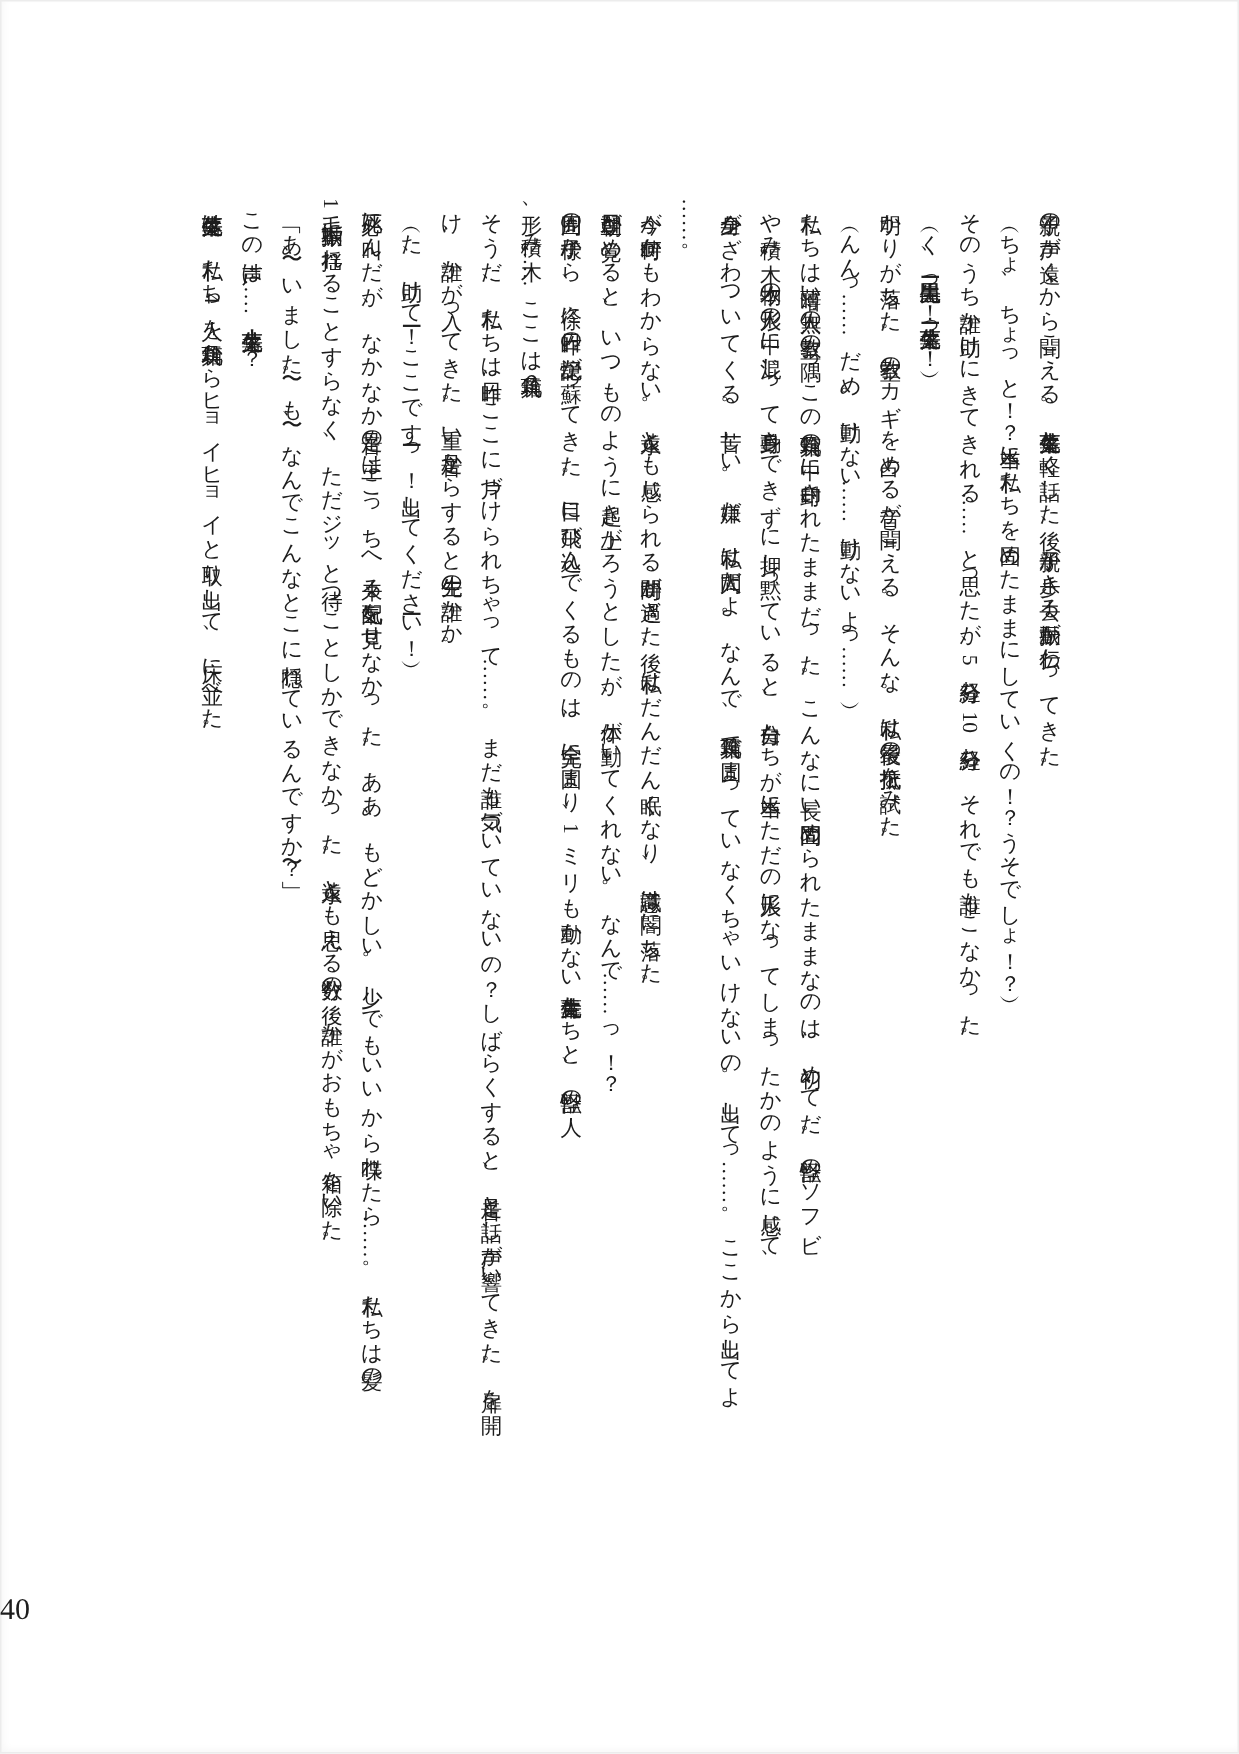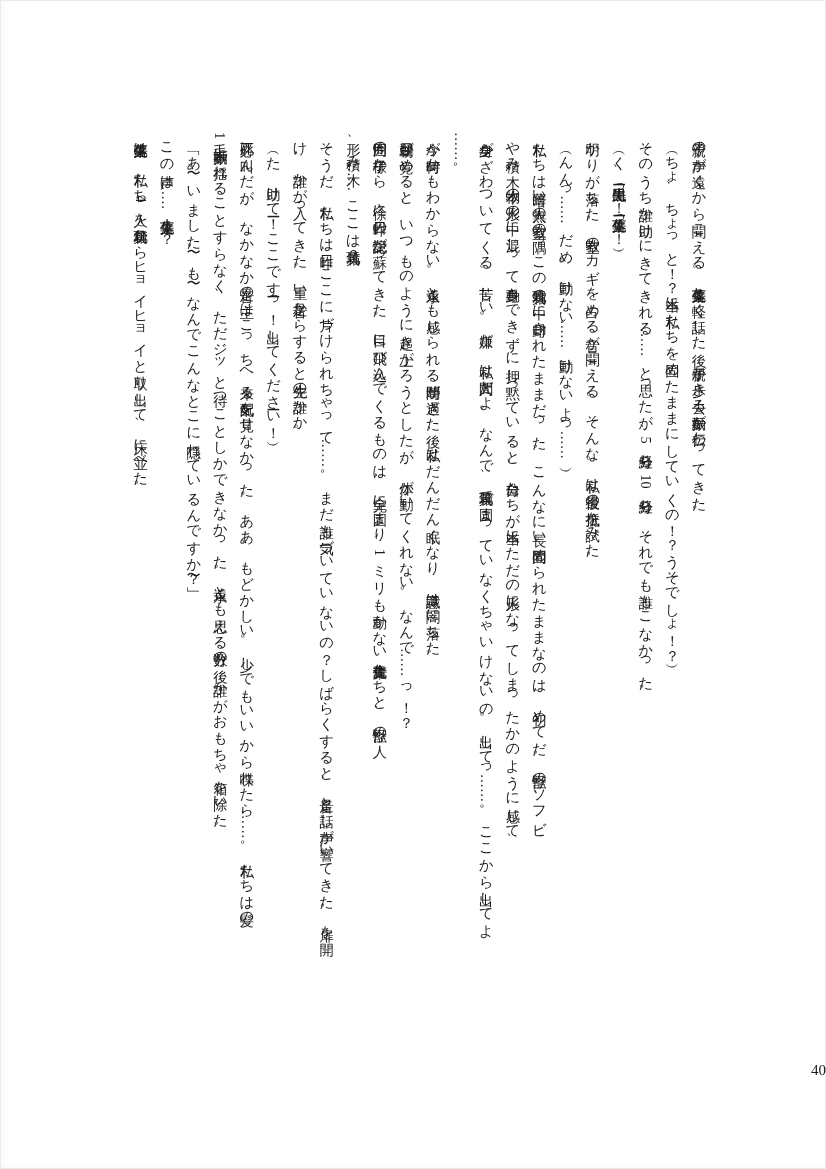--- a/index.html
+++ b/index.html
@@ -34,22 +34,22 @@
     white-space: nowrap;
   }
   .line.indent {
     text-indent: 14.3px;
   }
   .page-number {
     position: absolute;
     top: 1062px;
     left: 0;
     width: 100%;
-    text-align: right;
-    font-size: 15px;
+    text-align: left;
+    font-size: 20px;
     color: #1c1c1c;
   }
 </style>
 </head>
 <body>
 
 <div class="page">
 
   <div class="text-block">
     <div class="line">親子の声が遠くから聞こえる。落葉先生と軽く話した後、親子が歩き去る振動が伝わってきた。</div>

